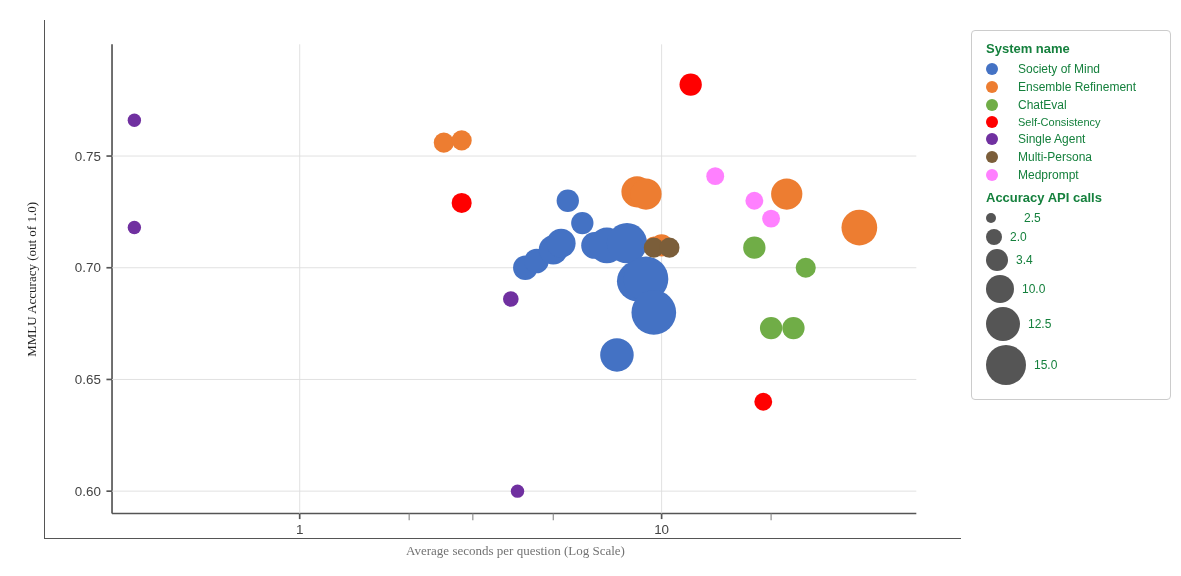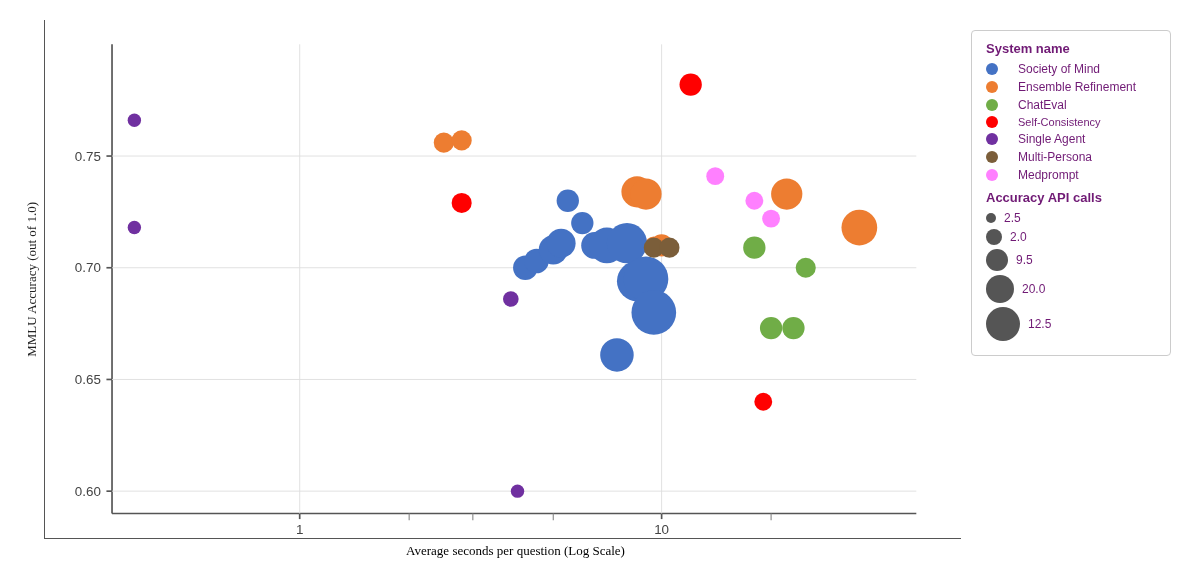--- a/index.html
+++ b/index.html
@@ -49,32 +49,32 @@
       background: #fff;
       margin-right: 10px;
     }
     .plot-svg {
       width: 100%;
       height: 100%;
     }
     .x-axis-label {
       text-align: center;
       font-size: 13px;
-      color: #000000;
+      color: #737373;
       padding: 4px 0 0 40px;
     }
     
     .legend-box {
       width: 200px;
       min-width: 200px;
       border: 1px solid #ccc;
       border-radius: 4px;
       padding: 10px 14px;
       font-size: 12px;
-      color: #701a75;
+      color: #15803d;
       background: #fff;
       margin-top: 10px;
       flex-shrink: 0;
       font-family: sans-serif;
     }
     .legend-section-title {
       font-weight: bold;
       font-size: 13px;
       margin-bottom: 6px;
     }
@@ -256,34 +256,38 @@
         <div class="legend-item">
           <div class="legend-dot" style="width: 12px; height: 12px; background: rgb(255, 128, 255);"></div>
           <span style="font-size: 12px;">Medprompt</span>
         </div>
       </div>
     <div class="legend-size-section">
       <div class="legend-section-title">Accuracy API calls</div>
       <div id="legend-sizes">
           <div class="legend-size-item">
             <div class="legend-size-dot" style="width: 10px; height: 10px; min-width: 10px;"></div>
-            <span style="font-size: 12px;">2.5</span>
+            <span style="font-size: 12px; margin-left: 20px;">2.5</span>
           </div>
           <div class="legend-size-item">
             <div class="legend-size-dot" style="width: 16px; height: 16px; min-width: 16px;"></div>
             <span style="font-size: 12px;">2.0</span>
           </div>
           <div class="legend-size-item">
             <div class="legend-size-dot" style="width: 22px; height: 22px; min-width: 22px;"></div>
-            <span style="font-size: 12px;">9.5</span>
+            <span style="font-size: 12px;">3.4</span>
           </div>
           <div class="legend-size-item">
             <div class="legend-size-dot" style="width: 28px; height: 28px; min-width: 28px;"></div>
-            <span style="font-size: 12px;">20.0</span>
+            <span style="font-size: 12px;">10.0</span>
           </div>
           <div class="legend-size-item">
             <div class="legend-size-dot" style="width: 34px; height: 34px; min-width: 34px;"></div>
             <span style="font-size: 12px;">12.5</span>
+          </div>
+          <div class="legend-size-item">
+            <div class="legend-size-dot" style="width: 40px; height: 40px; min-width: 40px;"></div>
+            <span style="font-size: 12px;">15.0</span>
           </div>
         </div>
     </div>
   </div>
 </div>
 
 </body></html>

